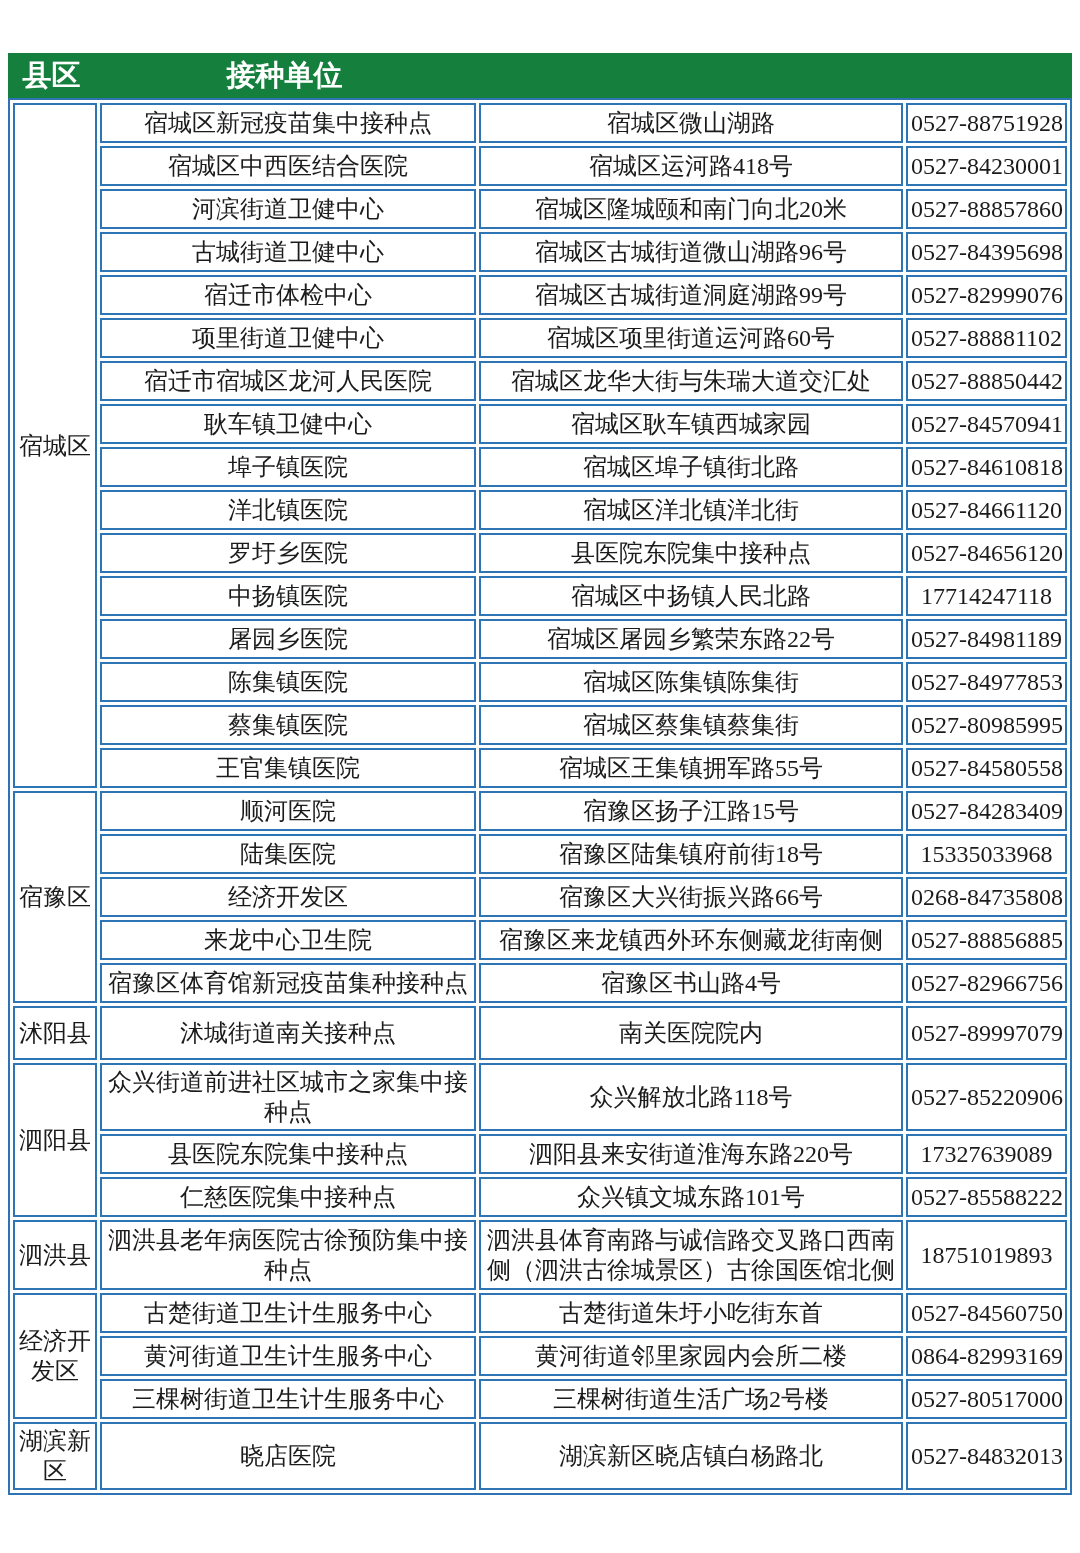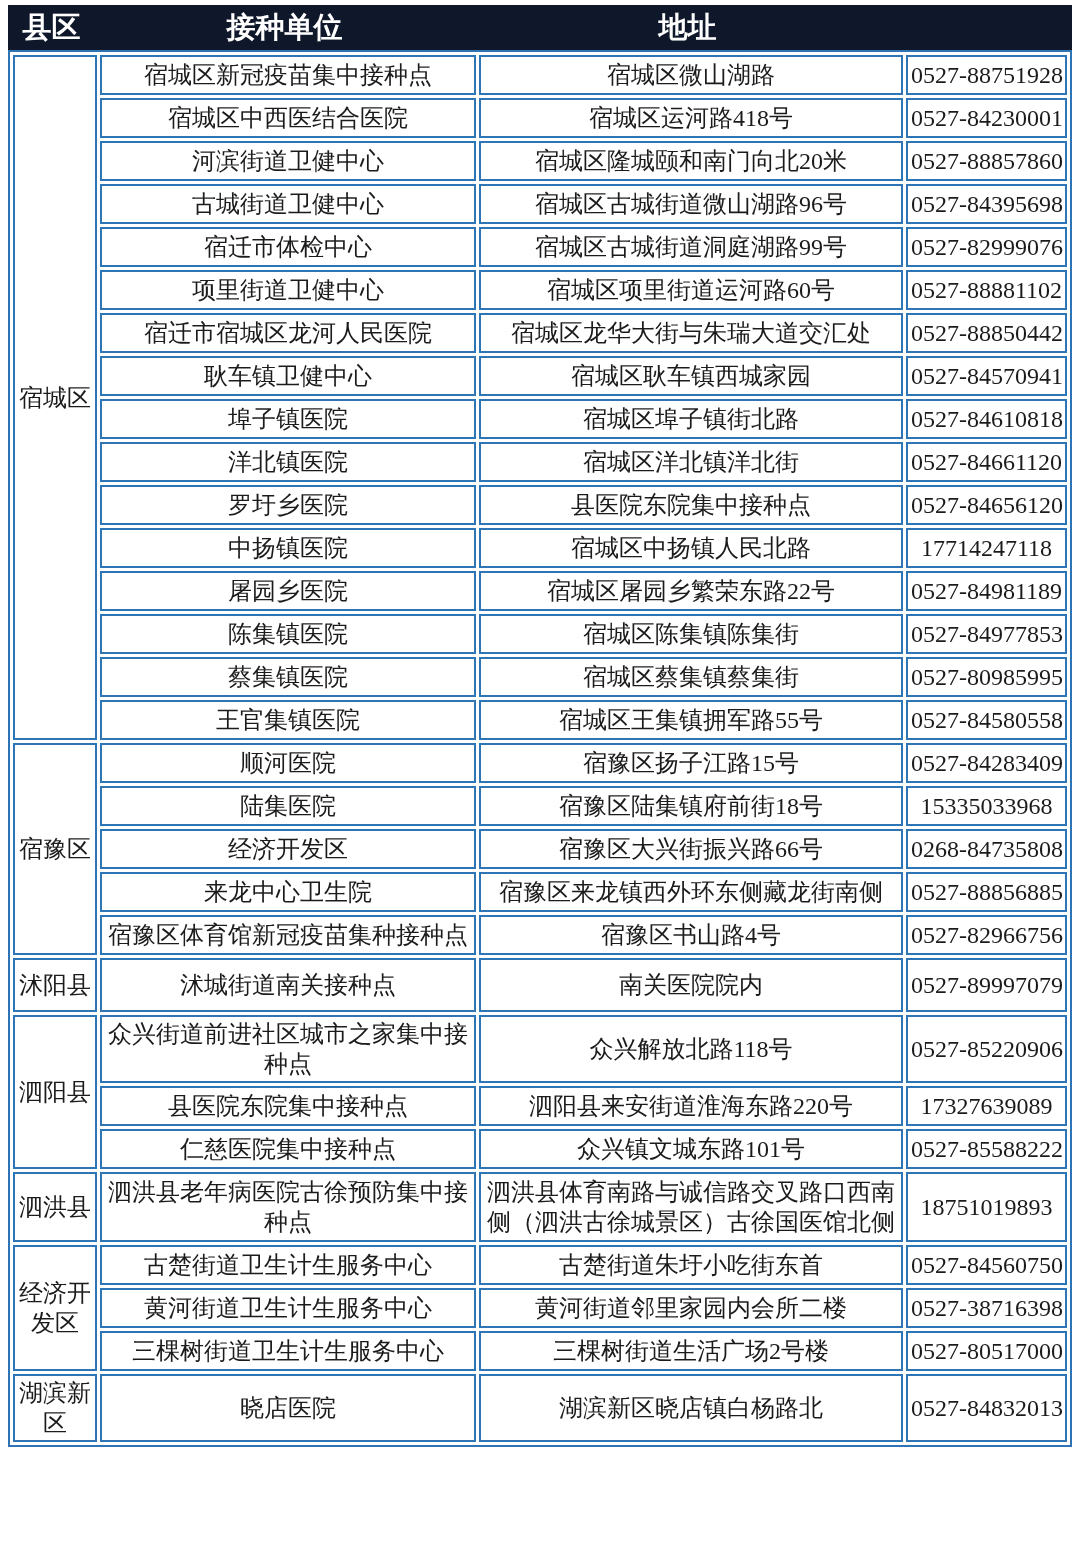--- a/index.html
+++ b/index.html
@@ -14,23 +14,24 @@
     height: 1553px;
     background: #ffffff;
     box-sizing: border-box;
     padding: 5px 8px;
     overflow: hidden;
   }
   
   .header-bar {
     width: 1064px;
     height: 45px;
-    background: #0f172a;
+    background: #15803d;
     display: flex;
     align-items: center;
+    margin-top: 48px;
   }
   .header-bar .hcell {
     color: #ffffff;
     font-weight: bold;
     font-size: 29px;
     text-align: center;
     line-height: 45px;
     overflow: hidden;
     white-space: nowrap;
   }
@@ -71,21 +72,20 @@
   tr.sec-6 td { height: 46px; }
 </style>
 </head>
 <body>
 
 <div class="page">
 
   <div class="header-bar">
     <div class="hcell hc-district">县区</div>
     <div class="hcell hc-unit">接种单位</div>
-    <div class="hcell hc-address">地址</div>
   </div>
 
   <table class="vtable">
     <colgroup>
       <col style="width:84px">
       <col style="width:376px">
       <col style="width:424px">
       <col style="width:161px">
     </colgroup>
     <tbody>
@@ -226,21 +226,21 @@
         </tr>
         <tr class="sec-5">
           <td class="district" rowspan="3">经济开发区</td>
           <td class="c-unit">古楚街道卫生计生服务中心</td>
           <td class="c-address">古楚街道朱圩小吃街东首</td>
           <td class="c-phone">0527-84560750</td>
         </tr>
         <tr class="sec-5">
           <td class="c-unit">黄河街道卫生计生服务中心</td>
           <td class="c-address">黄河街道邻里家园内会所二楼</td>
-          <td class="c-phone">0527-38716398</td>
+          <td class="c-phone">0864-82993169</td>
         </tr>
         <tr class="sec-5">
           <td class="c-unit">三棵树街道卫生计生服务中心</td>
           <td class="c-address">三棵树街道生活广场2号楼</td>
           <td class="c-phone">0527-80517000</td>
         </tr>
         <tr class="sec-6">
           <td class="district" rowspan="1">湖滨新区</td>
           <td class="c-unit">晓店医院</td>
           <td class="c-address">湖滨新区晓店镇白杨路北</td>

